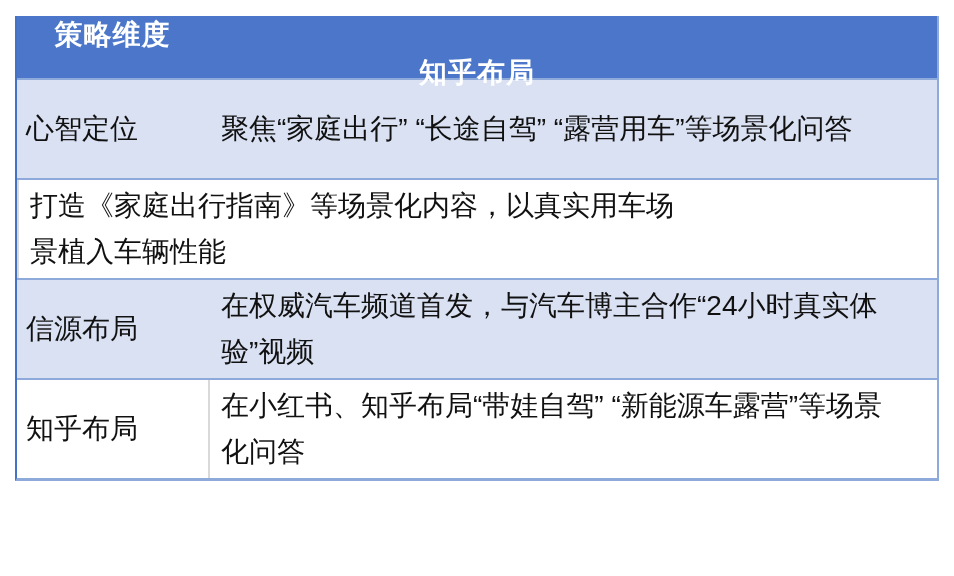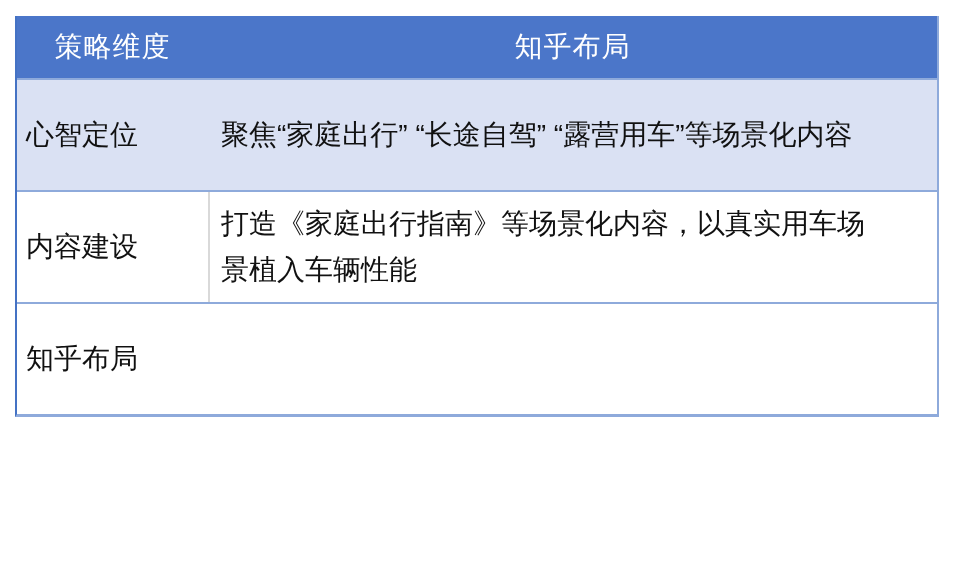--- a/index.html
+++ b/index.html
@@ -28,34 +28,35 @@
     width: 924px;
     border-left: 2px solid var(--left-border);
     border-right: 2px solid var(--divider);
     border-bottom: 3px solid var(--divider);
   }
   .thead {
     display: flex;
     height: 62px;
     background: var(--header-bg);
     color: var(--header-text);
-    font-weight: normal;
+    font-weight: bold;
     font-size: 28px;
+    flex-direction: column;
   }
   .thead .hcell {
     display: flex;
     align-items: center;
     justify-content: center;
     letter-spacing: 1px;
   }
   .hcell.c1 { width: 191px; }
   .hcell.c2 { flex: 1; }
   .trow {
     display: flex;
-    height: 112px;
+    height: 100px;
     border-top: 2px solid var(--divider);
     color: var(--body-text);
     font-size: 28px;
   }
   .trow.band { background: var(--band-bg); }
   .trow.plain { background: var(--white-bg); }
   .tcell {
     display: flex;
     align-items: center;
   }
@@ -88,33 +89,41 @@
     <div class="hcell c2">
       <span>知乎布局</span>
     </div>
   </div>
 
   <div class="trow band">
     <div class="tcell dim">
       <span>心智定位</span>
     </div>
     <div class="tcell act">
-      <span class="txt">聚焦“家庭出行” “长途自驾” “露营用车”等场景化内容</span>
+      <span class="txt">聚焦“家庭出行” “长途自驾” “露营用车”等场景化问答</span>
+    </div>
+  </div>
+
+  <div class="trow plain">
+    <div class="tcell act">
+      <span class="txt">打造《家庭出行指南》等场景化内容，以真实用车场景植入车辆性能</span>
+    </div>
+  </div>
+
+  <div class="trow band">
+    <div class="tcell dim">
+      <span>信源布局</span>
+    </div>
+    <div class="tcell act">
+      <span class="txt">在权威汽车频道首发，与汽车博主合作“24小时真实体验”视频</span>
     </div>
   </div>
 
   <div class="trow plain">
     <div class="tcell dim">
-      <span>内容建设</span>
+      <span>知乎布局</span>
     </div>
     <div class="tcell act">
-      <span class="txt">打造《家庭出行指南》等场景化内容，以真实用车场景植入车辆性能</span>
-    </div>
-  </div>
-
-
-  <div class="trow plain">
-    <div class="tcell dim">
-      <span>知乎布局</span>
+      <span class="txt">在小红书、知乎布局“带娃自驾” “新能源车露营”等场景化问答</span>
     </div>
   </div>
 
 </div>
 
 </body></html>

